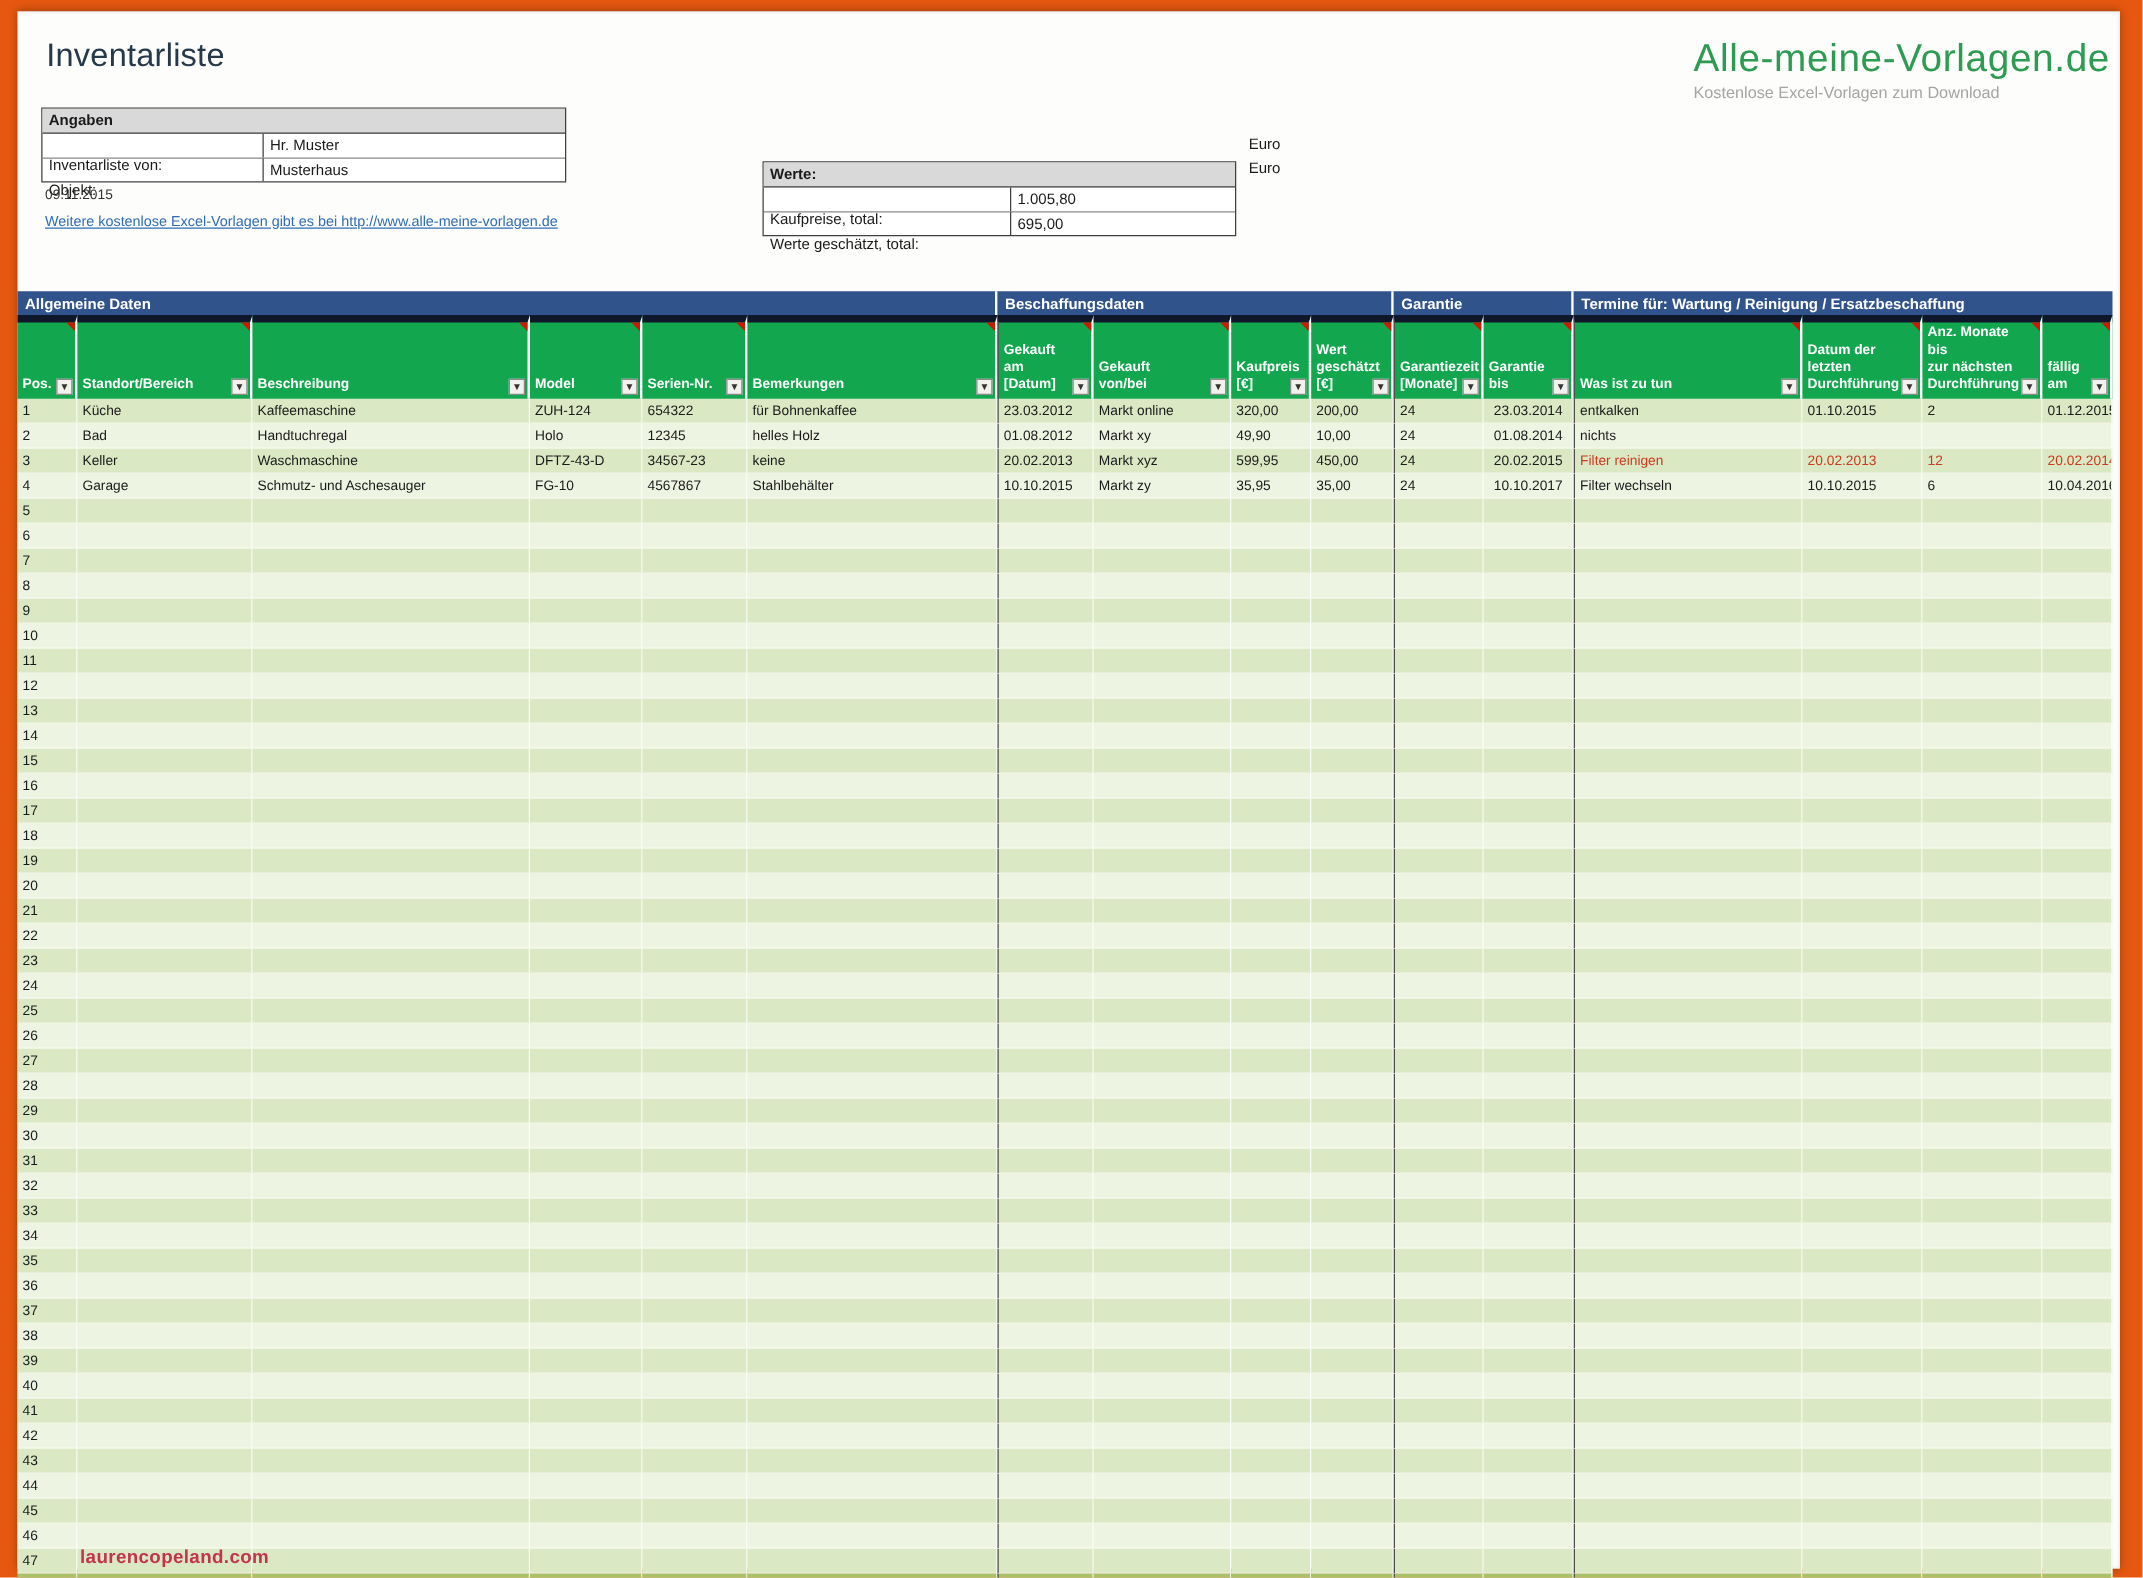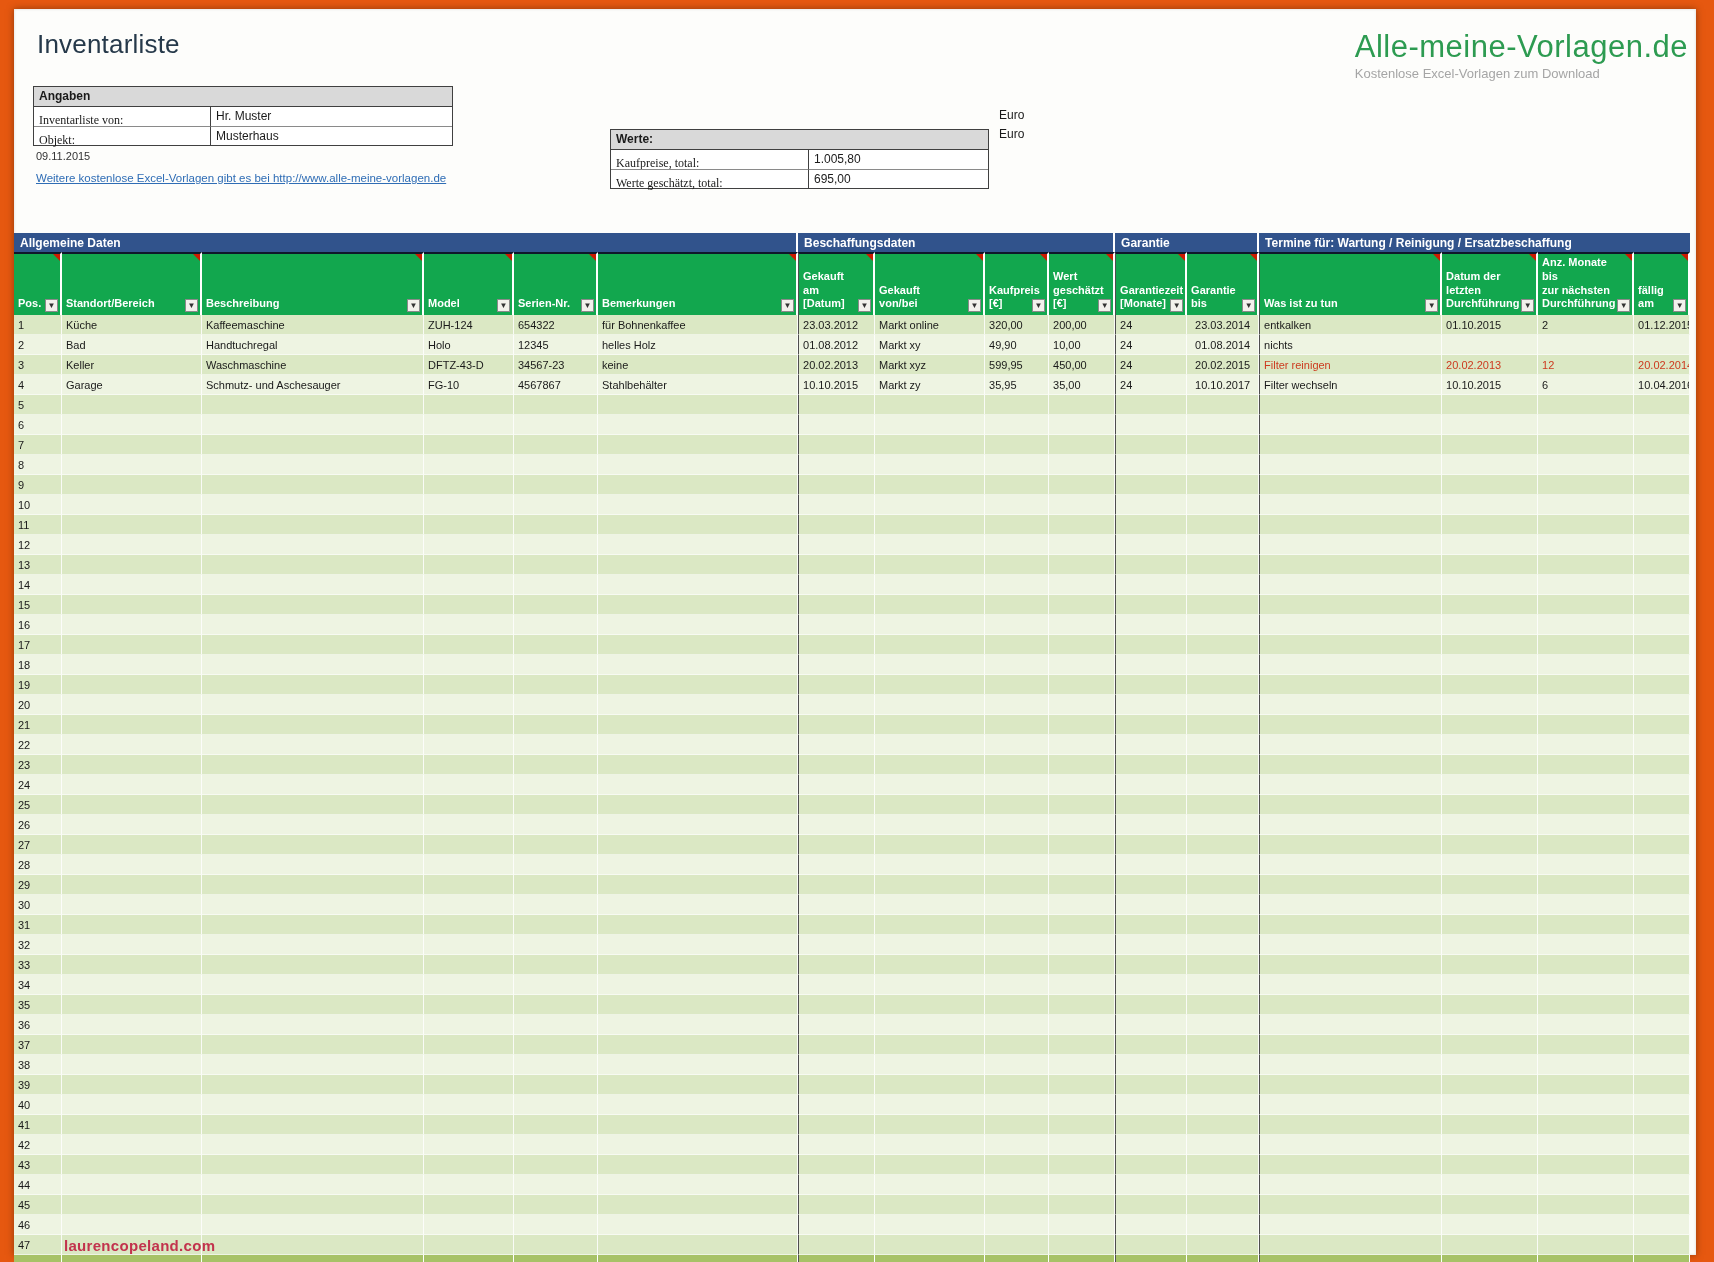--- a/index.html
+++ b/index.html
@@ -24,21 +24,21 @@
   .logo-main { font-size:31px; color: var(--logo-green,#2d9b51); letter-spacing:.5px; }
   .logo-sub  { font-size:13px; color:#a5a5a5; margin-top:1px; }
 
   .infobox { position:absolute; border:1px solid #404040; background:#fff; font-size:12px; color:#1a1a1a; }
   .infobox .hd {
     background:#d9d9d9; font-weight:bold; padding:2px 5px; height:20px;
     border-bottom:1px solid #404040;
   }
   .infobox .row { display:flex; height:19px; line-height:18px; }
   .infobox .row + .row .lbl, .infobox .row + .row .val { border-top:1px solid #8a8a8a; }
-  .infobox .lbl { padding:4px 5px;font-family:Liberation Serif, serif; }
+  .infobox .lbl { padding:16px 5px; }
   .infobox .val { padding:0 5px; border-left:1px solid #404040; flex:1; }
   #angaben-box { left:19px;  top:77px; width:420px; }
   #angaben-box .lbl { width:176px; }
   #werte-box   { left:596px; top:77px; width:379px;margin-top:43px; }
   #werte-box   .lbl { width:197px; }
   .units { position:absolute; left:985px; top:97px; font-size:12px; color:#1a1a1a;text-align:center; }
   .units div { height:19px; line-height:18px; }
 
   .sheet-date { position:absolute; left:22px; top:141px; font-size:11px; color:#333; }
   .free-link  { position:absolute; left:22px; top:163px; font-size:11.5px;
@@ -51,21 +51,21 @@
   th.section {
     background: var(--section-blue,#31538c); color:#fff; font-size:12px; font-weight:bold;
     text-align:left; height:19px; padding:1px 6px; border-right:2px solid #fff;
     white-space:nowrap; overflow:hidden;
   }
   th.section:last-child { border-right:none; }
 
   th.colhead {
     background: var(--header-green,#12a74e); height:48px; position:relative;
     vertical-align:bottom; text-align:left;
-    border-right:2px solid #fff; border-top:2px solid #0f172a;
+    border-right:2px solid #fff; border-top:6px solid #0f172a;
     color:#fff; font-size:11px; font-weight:bold;
   }
   th.colhead .lbl { display:block; padding:2px 15px 4px 4px; white-space:pre-line; line-height:1.25; }
   .tri { position:absolute; top:0; right:0; width:0; height:0;
          border-top:7px solid #cc1a00; border-left:7px solid transparent; }
   .dd  { position:absolute; right:2px; bottom:3px; width:13px; height:13px;
          background:#f2f1ec; border:1px solid #8a8a8a; color:#333;
          font-size:8px; line-height:11px; text-align:center; cursor:pointer; }
 
   tbody tr { height:20px; }

